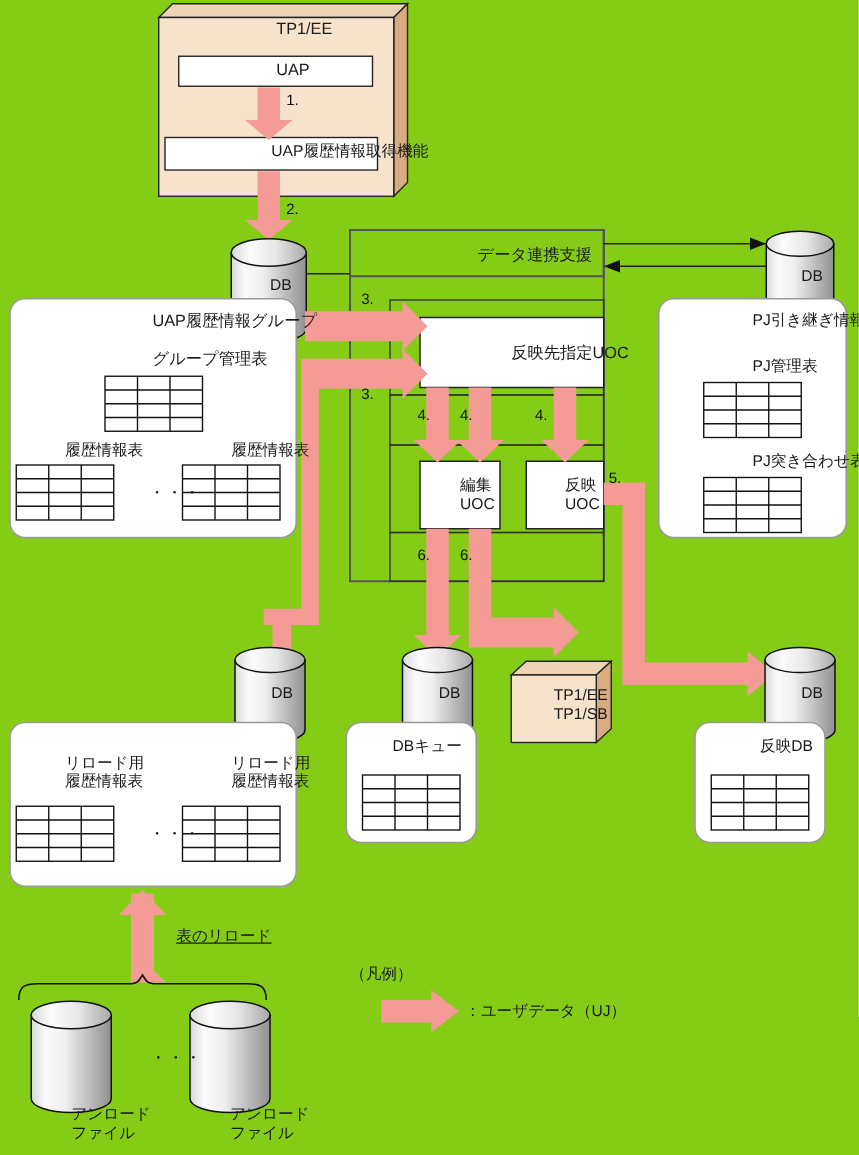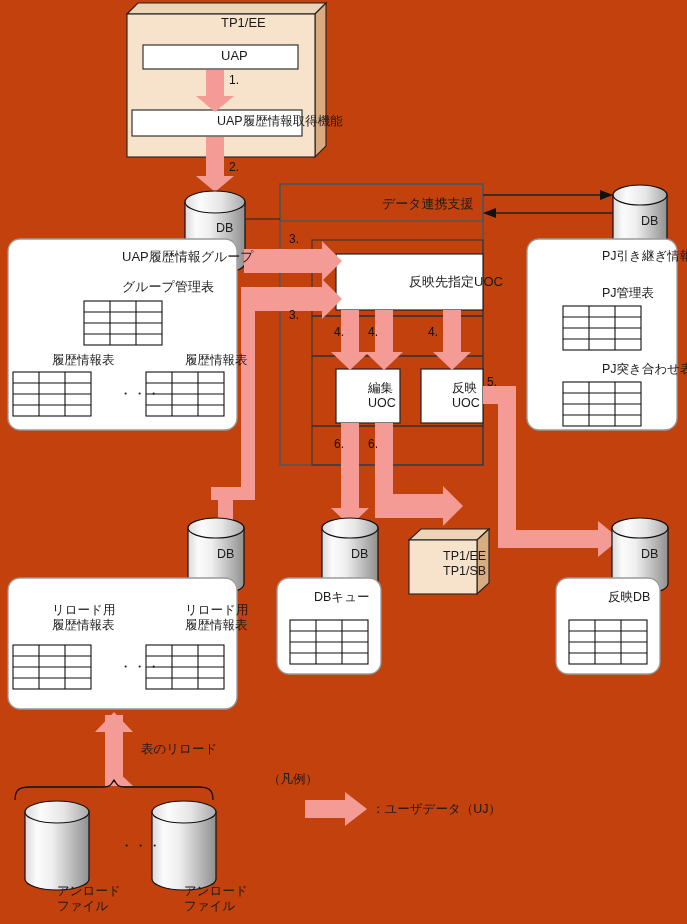--- a/index.html
+++ b/index.html
@@ -1,17 +1,17 @@
 <!DOCTYPE html>
 <html><head>
 <meta charset="utf-8">
 <style>
   html,body{margin:0;padding:0;background:#ffffff;}
   body{font-family:"Liberation Sans","DejaVu Sans",sans-serif;}
-  #stage{position:relative;width:687px;height:924px;background:#c2410c;overflow:hidden;}
+  #stage{position:relative;width:687px;height:924px;background:#84cc16;overflow:hidden;}
   svg.layer{position:absolute;left:0;top:0;width:687px;height:924px;}
   .lbl{position:absolute;color:#1a1a1a;font-family:"Liberation Sans","DejaVu Sans",sans-serif;
        text-align:center;line-height:1.22;white-space:pre;}
   .c{transform:translateX(-50%);}
   .t12{font-size:12.5px;}
   .t13{font-size:13px;}
   .num{font-size:12px;color:#111;}
 </style>
 </head>
 <body>
@@ -326,24 +326,24 @@
 
   <div class="lbl c t12" style="left:52px;top:603px;width:0;">リロード用
 履歴情報表</div>
   <div class="lbl c t12" style="left:185px;top:603px;width:0;">リロード用
 履歴情報表</div>
   <div class="lbl c t13" style="left:119px;top:659px;width:0;letter-spacing:1px;">・・・</div>
 
   <div class="lbl c t12" style="left:314px;top:590px;width:0;">DBキュー</div>
   <div class="lbl c t12" style="left:608px;top:590px;width:0;">反映DB</div>
 
-  <div class="lbl t12" style="left:141px;top:742px;text-align:left;">表のリロード</div>
+  <div class="lbl t12" style="left:141px;top:742px;text-align:left;text-decoration:underline;">表のリロード</div>
 
   <div class="lbl c t12" style="left:57px;top:884px;width:0;">アンロード
 ファイル</div>
   <div class="lbl c t12" style="left:184px;top:884px;width:0;">アンロード
 ファイル</div>
   <div class="lbl c t13" style="left:120px;top:838px;width:0;letter-spacing:1px;">・・・</div>
 
-  <div class="lbl t12" style="left:268px;top:772px;text-align:right;">（凡例）</div>
+  <div class="lbl t12" style="left:280px;top:772px;text-align:right;">（凡例）</div>
   <div class="lbl t12" style="left:372px;top:802px;text-align:right;">：ユーザデータ（UJ）</div>
 
 </div>
 
 </body></html>

